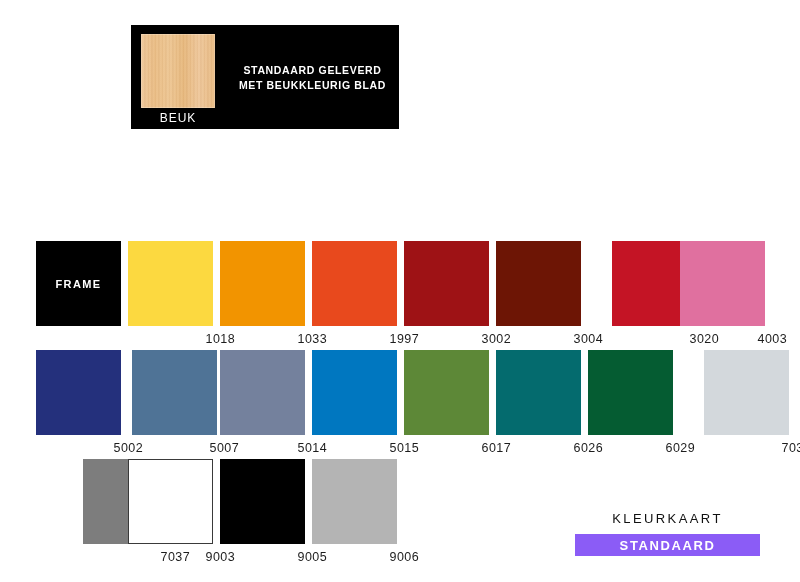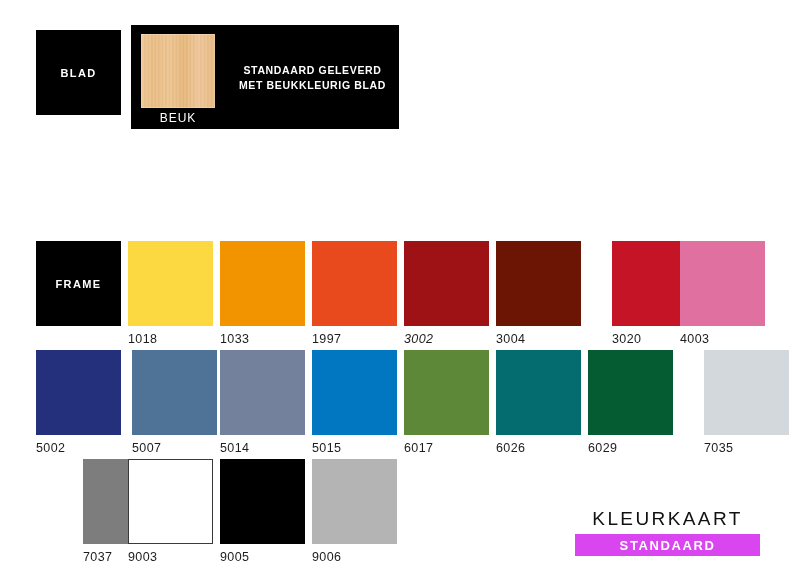--- a/index.html
+++ b/index.html
@@ -133,64 +133,61 @@
   }
   .swatch-box.category .cat-label {
     color: #ffffff;
     font-size: 11px;
     font-weight: bold;
     letter-spacing: 1.4px;
   }
 
   .swatch-code {
     margin-top: 6px;
-    text-align: left;
+    text-align: right;
     font-size: 12.5px;
     color: #1d1d1d;
     letter-spacing: 0.4px;
   }
 
   
   #footer-title {
     position: absolute;
     left: 575px;
     top: 508px;
     width: 185px;
   }
   #kleurkaart-text {
     text-align: center;
-    font-size: 19px;
+    font-size: 13px;
     font-weight: normal;
     letter-spacing: 2.4px;
     color: #111111;
     line-height: 22px;
   }
   #standaard-bar {
     margin-top: 4px;
-    background: #d946ef;
+    background: #8b5cf6;
     height: 22px;
     display: flex;
     align-items: center;
     justify-content: center;
   }
   #standaard-text {
     color: #ffffff;
     font-size: 13px;
     font-weight: bold;
     letter-spacing: 1.6px;
   }
 </style>
 </head>
 <body>
 
 <div id="top-section">
 
-  <div id="blad-swatch">
-    <span class="cat-label">BLAD</span>
-  </div>
 
   <div id="beech-panel">
     <div id="beech-swatch"></div>
     <div id="beech-label">BEUK</div>
     <div id="beech-note">
       <div>STANDAARD GELEVERD</div>
       <div>MET BEUKKLEURIG BLAD</div>
     </div>
   </div>
 
@@ -208,21 +205,21 @@
         <div class="swatch-code">1018</div>
       </div>
       <div class="swatch-cell" style="left: 184px;">
         <div class="swatch-box" style="background: rgb(242, 148, 0);"></div>
         <div class="swatch-code">1033</div>
       </div>
       <div class="swatch-cell" style="left: 276px;">
         <div class="swatch-box" style="background: rgb(232, 73, 29);"></div>
         <div class="swatch-code">1997</div>
       </div>
-      <div class="swatch-cell" style="left: 368px; font-style: italic;">
+      <div class="swatch-cell" style="left: 368px;">
         <div class="swatch-box" style="background: rgb(158, 18, 21);"></div>
         <div class="swatch-code">3002</div>
       </div>
       <div class="swatch-cell" style="left: 460px;">
         <div class="swatch-box" style="background: rgb(109, 21, 5);"></div>
         <div class="swatch-code">3004</div>
       </div>
       <div class="swatch-cell" style="left: 576px;">
         <div class="swatch-box" style="background: rgb(196, 20, 37);"></div>
         <div class="swatch-code">3020</div>

